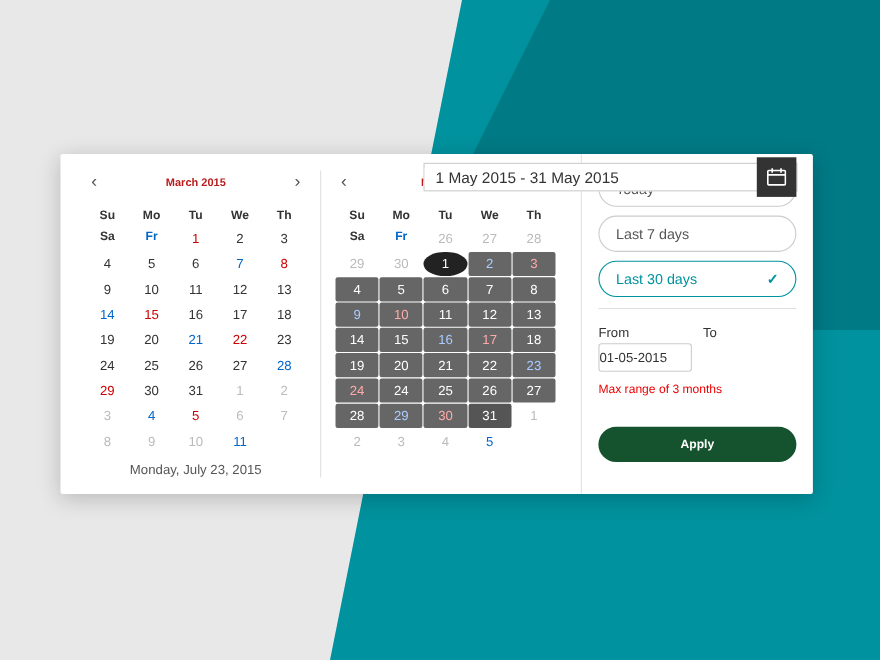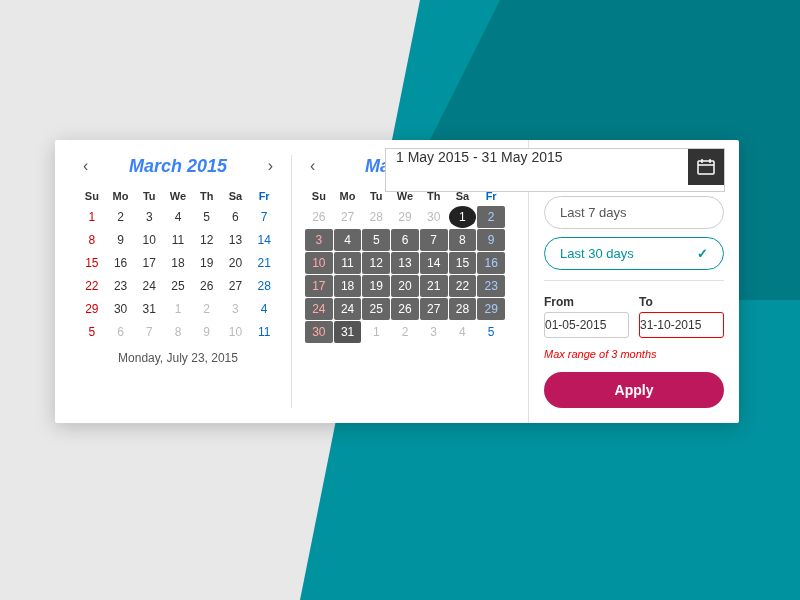--- a/index.html
+++ b/index.html
@@ -53,24 +53,24 @@
       border-radius: 2px;
     }
 
     
     .date-input-bar {
       position: absolute;
       top: 148px;
       left: 385px;
       z-index: 11;
       display: flex;
-      align-items: flex-start;
+      align-items: center;
       background: white;
       border: 1px solid #ccc;
-      height: 44px;
+      height: 26px;
       width: 340px;
     }
     .date-input-bar input {
       border: none;
       outline: none;
       flex: 1;
       padding: 0 10px;
       font-size: 14px;
       color: #333;
     }
@@ -105,28 +105,27 @@
     }
     .cal-nav {
       cursor: pointer;
       color: #555;
       font-size: 16px;
       padding: 2px 5px;
       user-select: none;
     }
     .cal-month-title {
       font-weight: bold;
-      font-size: 18px;
-      color: #3b82f6;
-      font-style: italic;
+      font-size: 10px;
+      color: #b91c1c;
     }
 
     .cal-grid {
       display: grid;
-      grid-template-columns: repeat(7, 1fr);
+      grid-template-columns: repeat(5, 1fr);
       gap: 1px;
     }
     .cal-day-header {
       text-align: center;
       font-size: 11px;
       font-weight: bold;
       color: #333;
       padding: 3px 0;
     }
     .cal-day-header.fri { color: #0066cc; }
@@ -199,53 +198,52 @@
       display: flex;
       gap: 10px;
       margin-top: 4px;
     }
     .date-field-group {
       flex: 1;
     }
     .date-field-label {
       font-size: 12px;
       color: #333;
-      font-weight: bold;
+      font-weight: normal;
       margin-bottom: 3px;
     }
     .date-field-input {
       border: 1px solid #ccc;
       border-radius: 3px;
       padding: 5px 0;
       font-size: 12px;
       width: 100%;
       color: #333;
     }
     .date-field-input.error {
       border-color: #e00;
     }
 
     .error-msg {
       font-size: 11px;
       color: #e00;
       margin-top: 2px;
-      font-style: italic;
     }
 
     .apply-btn {
-      background: #be185d;
+      background: #14532d;
       color: white;
       border: none;
       border-radius: 20px;
       padding: 10px;
-      font-size: 14px;
+      font-size: 11px;
       font-weight: bold;
       cursor: pointer;
       text-align: center;
-      margin-top: 4px;
+      margin-top: 20px;
     }
 
     .divider {
       border: none;
       border-top: 1px solid #e0e0e0;
       margin: 2px 0;
     }
 
     .cal-separator {
       width: 1px;
@@ -424,21 +422,20 @@
 
     <hr class="divider">
 
     <div class="date-fields">
       <div class="date-field-group">
         <div class="date-field-label">From</div>
         <input class="date-field-input" type="text" value="01-05-2015" style="">
       </div>
       <div class="date-field-group">
         <div class="date-field-label">To</div>
-        <input class="date-field-input error" type="text" value="31-10-2015" style="">
       </div>
     </div>
     <div class="error-msg">Max range of 3 months</div>
 
     <button class="apply-btn">
       <span>Apply</span>
     </button>
   </div>
 </div>
 

